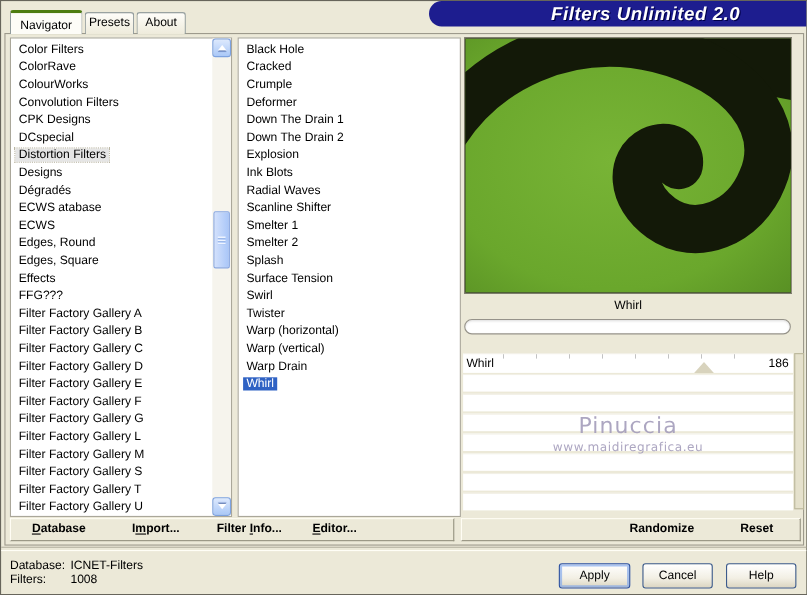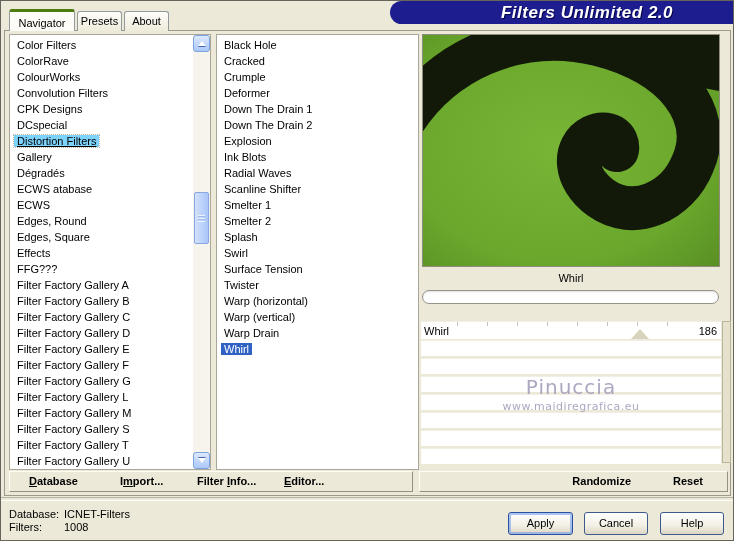--- a/index.html
+++ b/index.html
@@ -26,21 +26,21 @@
         border:1px solid #9d9a8c;background:#ece9d8;}
 
   
   .listbox{position:absolute;background:#fff;border:1px solid #aaa79a;box-sizing:border-box;}
   .cat-listbox{left:8px;top:33px;width:202px;height:436px;}
   .filt-listbox{left:215px;top:33px;width:203px;height:436px;}
   .list-items{position:absolute;left:0;top:2px;right:0;bottom:0;overflow:hidden;}
   .cat-listbox .list-items{right:17px;}
   .row{height:16px;line-height:16px;white-space:nowrap;padding-left:4px;}
   .row-text{padding:0 3px;}
-  .cat-listbox .row.selected .row-text{background:#7dd3fc;outline:1px dotted #b9b5a2;text-decoration:underline;}
+  .cat-listbox .row.selected .row-text{background:#e5e5e5;outline:1px dotted #b9b5a2;}
   .filt-listbox .row.selected .row-text{background:#2f62c4;color:#fff;}
 
   
   .scrollbar{position:absolute;top:0;right:0;width:17px;bottom:0;background:#f6f4ed;}
   .sb-btn{position:absolute;left:0;width:17px;height:17px;box-sizing:border-box;border:1px solid #7da2e0;
           border-radius:3px;background:linear-gradient(180deg,#dde9fd,#aac8f7);display:flex;align-items:center;justify-content:center;}
   .sb-up{top:0;}
   .sb-down{bottom:0;}
   .tri-up{width:0;height:0;border:4px solid transparent;border-bottom:5px solid #fff;margin-top:-4px;
           filter:drop-shadow(0 1px 0 #4766a8);}
@@ -125,21 +125,21 @@
   <div class="listbox cat-listbox">
     <div class="list-items">
 
     <div class="row"><span class="row-text">Color Filters</span></div>
         <div class="row"><span class="row-text">ColorRave</span></div>
         <div class="row"><span class="row-text">ColourWorks</span></div>
         <div class="row"><span class="row-text">Convolution Filters</span></div>
         <div class="row"><span class="row-text">CPK Designs</span></div>
         <div class="row"><span class="row-text">DCspecial</span></div>
         <div class="row selected"><span class="row-text">Distortion Filters</span></div>
-        <div class="row"><span class="row-text">Gallery</span></div>
+        <div class="row"><span class="row-text">Designs</span></div>
         <div class="row"><span class="row-text">Dégradés</span></div>
         <div class="row"><span class="row-text">ECWS atabase</span></div>
         <div class="row"><span class="row-text">ECWS</span></div>
         <div class="row"><span class="row-text">Edges, Round</span></div>
         <div class="row"><span class="row-text">Edges, Square</span></div>
         <div class="row"><span class="row-text">Effects</span></div>
         <div class="row"><span class="row-text">FFG???</span></div>
         <div class="row"><span class="row-text">Filter Factory Gallery A</span></div>
         <div class="row"><span class="row-text">Filter Factory Gallery B</span></div>
         <div class="row"><span class="row-text">Filter Factory Gallery C</span></div>
@@ -173,22 +173,22 @@
         <div class="row"><span class="row-text">Deformer</span></div>
         <div class="row"><span class="row-text">Down The Drain 1</span></div>
         <div class="row"><span class="row-text">Down The Drain 2</span></div>
         <div class="row"><span class="row-text">Explosion</span></div>
         <div class="row"><span class="row-text">Ink Blots</span></div>
         <div class="row"><span class="row-text">Radial Waves</span></div>
         <div class="row"><span class="row-text">Scanline Shifter</span></div>
         <div class="row"><span class="row-text">Smelter 1</span></div>
         <div class="row"><span class="row-text">Smelter 2</span></div>
         <div class="row"><span class="row-text">Splash</span></div>
+        <div class="row"><span class="row-text">Surface Tension</span></div>
         <div class="row"><span class="row-text">Swirl</span></div>
-        <div class="row"><span class="row-text">Surface Tension</span></div>
         <div class="row"><span class="row-text">Twister</span></div>
         <div class="row"><span class="row-text">Warp (horizontal)</span></div>
         <div class="row"><span class="row-text">Warp (vertical)</span></div>
         <div class="row"><span class="row-text">Warp Drain</span></div>
         <div class="row selected"><span class="row-text">Whirl</span></div>
       </div>
   </div>
 
   <div class="preview">
     <svg width="296" height="231" viewBox="0 0 296 231">

